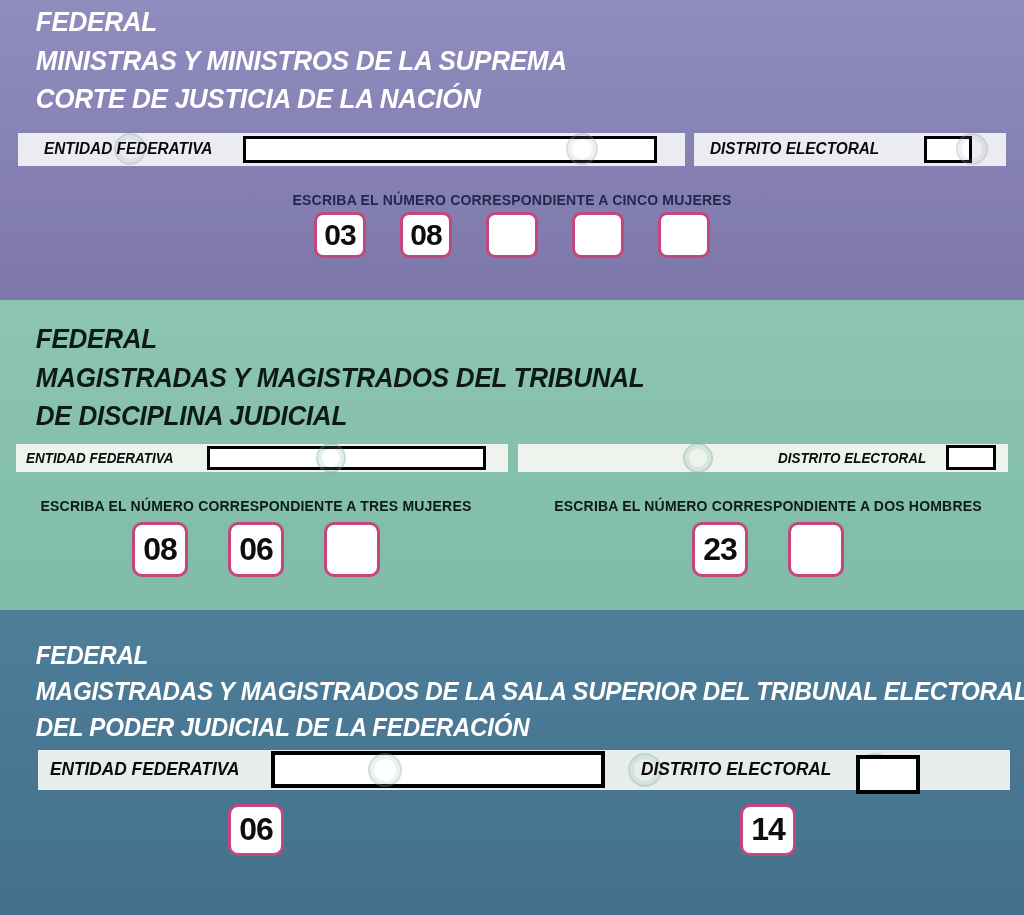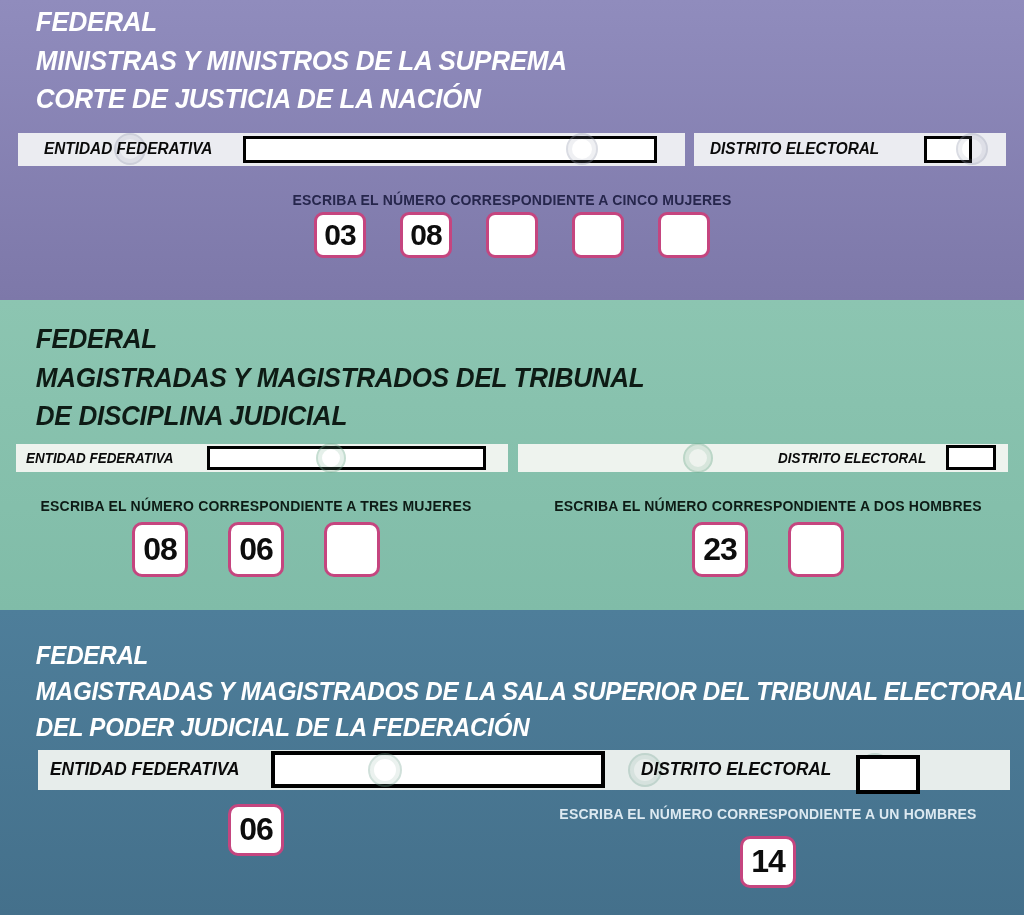--- a/index.html
+++ b/index.html
@@ -191,19 +191,18 @@
       <div class="distrito-input"></div>
     </div>
   </div>
   <div class="cols">
     <div class="col col-w">
       <div class="boxes">
         <div class="numbox">06</div>
       </div>
     </div>
     <div class="col col-m">
-      <div class="instr">ESCRIBA EL NÚMERO CORRESPONDIENTE A UN HOMBRES</div>
       <div class="boxes">
         <div class="numbox">14</div>
       </div>
     </div>
   </div>
 </section>
 
 </body></html>

